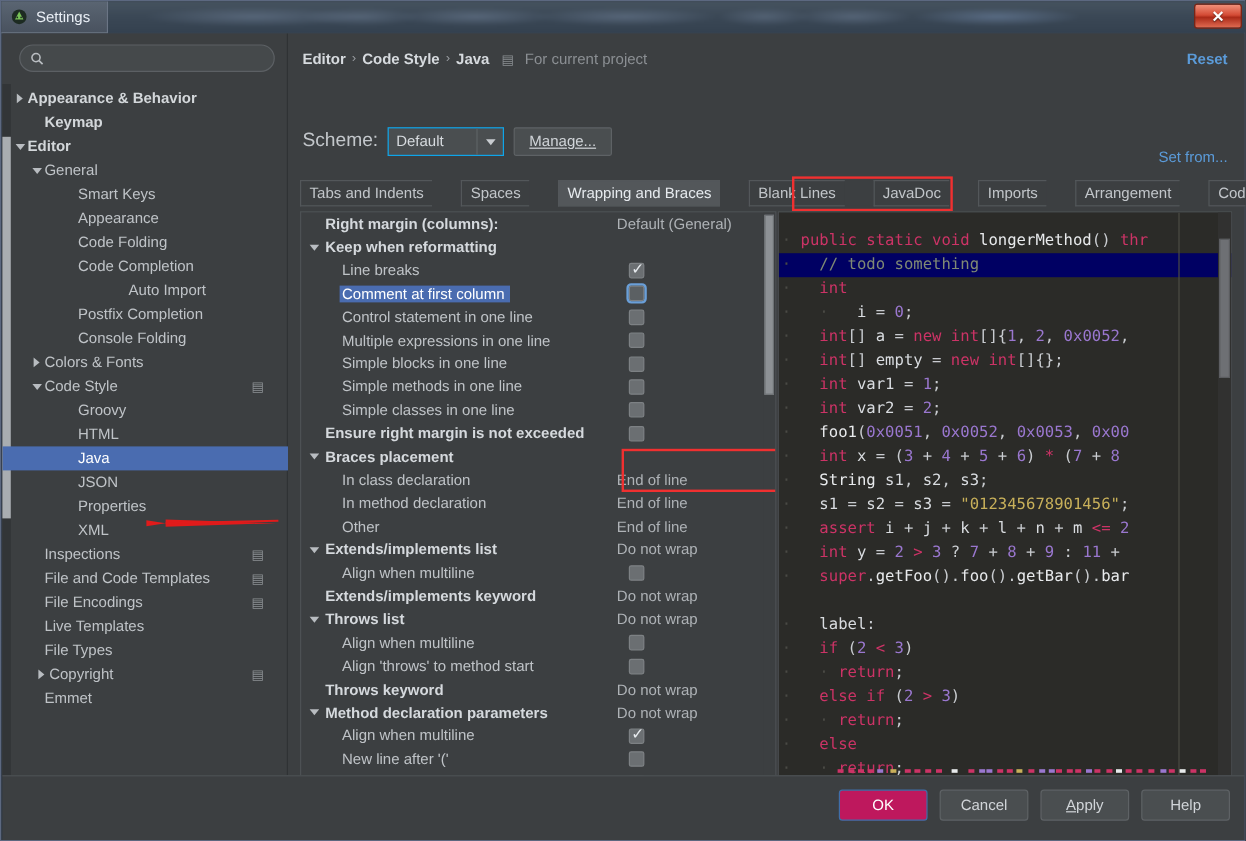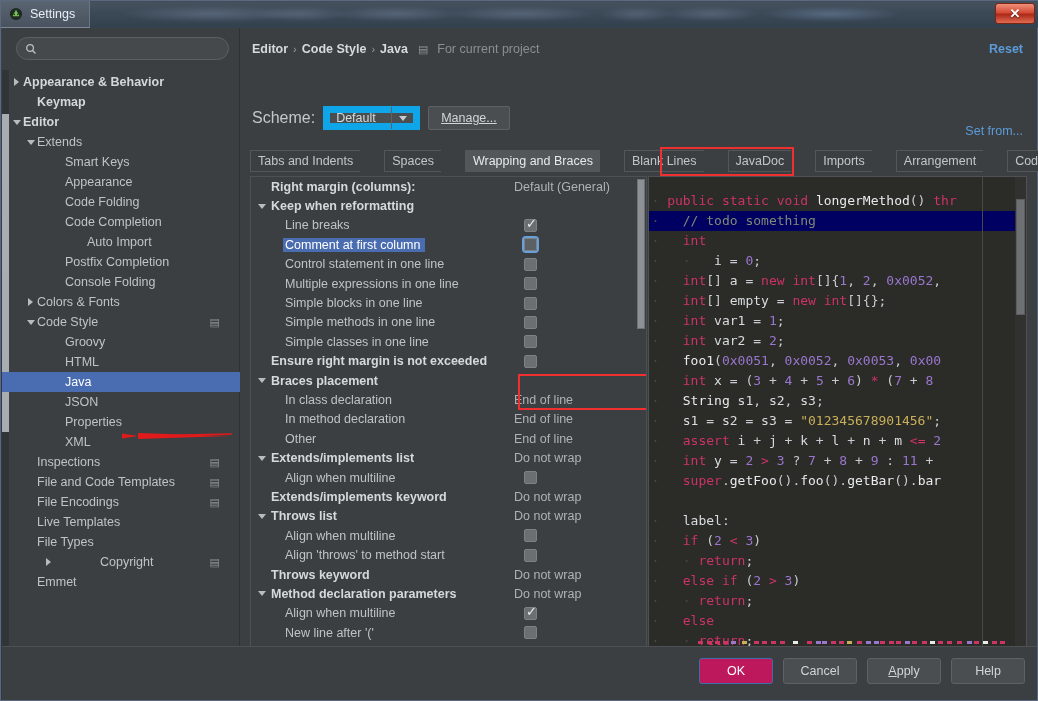--- a/index.html
+++ b/index.html
@@ -129,21 +129,21 @@
     position: absolute; right: 14px; top: 96px;
     color: #5b9bd9; font-size: 12.5px; cursor: pointer;
   }
   #scheme-row {
     position: absolute; left: 12px; top: 78px;
     display: flex; align-items: center; gap: 8px;
   }
   .scheme-label { color: #c3c7cb; font-size: 16px; }
   .combo {
     width: 97px; height: 24px; background: #4a4e50;
-    border: 7px solid #0ea5e9; display: flex; align-items: center;
+    border: 1px solid #0ea5e9; display: flex; align-items: center;
   }
   .combo-val { flex: 1; padding-left: 6px; color: #d6dade; font-size: 12.5px; }
   .combo-btn {
     width: 22px; height: 22px; border-left: 1px solid #5e6265;
     display: flex; align-items: center; justify-content: center;
   }
   .combo-arrow { width: 0; height: 0; border-top: 5px solid #c8ccd0; border-left: 4px solid transparent; border-right: 4px solid transparent; }
   .btn {
     height: 24px; padding: 0 12px;
     background: #4a4e50; border: 1px solid #5e6265; border-radius: 2px;
@@ -330,39 +330,39 @@
           <div class="tnode bold" style="padding-left: 8px;">
             <span class="tw">
               <i class="arrow-d"></i>
             </span>
             <span>Editor</span>
           </div>
           <div class="tnode" style="padding-left: 22px;">
             <span class="tw">
               <i class="arrow-d"></i>
             </span>
-            <span>Extends</span>
+            <span>General</span>
           </div>
           <div class="tnode" style="padding-left: 50px;">
             <span class="tw"></span>
             <span>Smart Keys</span>
           </div>
           <div class="tnode" style="padding-left: 50px;">
             <span class="tw"></span>
             <span>Appearance</span>
           </div>
           <div class="tnode" style="padding-left: 50px;">
             <span class="tw"></span>
             <span>Code Folding</span>
           </div>
           <div class="tnode" style="padding-left: 50px;">
             <span class="tw"></span>
             <span>Code Completion</span>
           </div>
-          <div class="tnode" style="padding-left: 72px;">
+          <div class="tnode" style="padding-left: 72px; margin-left: 20px;">
             <span class="tw"></span>
             <span>Auto Import</span>
           </div>
           <div class="tnode" style="padding-left: 50px;">
             <span class="tw"></span>
             <span>Postfix Completion</span>
           </div>
           <div class="tnode" style="padding-left: 50px;">
             <span class="tw"></span>
             <span>Console Folding</span>
@@ -420,21 +420,21 @@
             <span class="copy-ic">▤</span>
           </div>
           <div class="tnode" style="padding-left: 22px;">
             <span class="tw"></span>
             <span>Live Templates</span>
           </div>
           <div class="tnode" style="padding-left: 22px;">
             <span class="tw"></span>
             <span>File Types</span>
           </div>
-          <div class="tnode" style="padding-left: 40px; gap: 45px;">
+          <div class="tnode" style="padding-left: 26px;">
             <span class="tw">
               <i class="arrow-r"></i>
             </span>
             <span>Copyright</span>
             <span class="copy-ic">▤</span>
           </div>
           <div class="tnode" style="padding-left: 22px;">
             <span class="tw"></span>
             <span>Emmet</span>
           </div>

